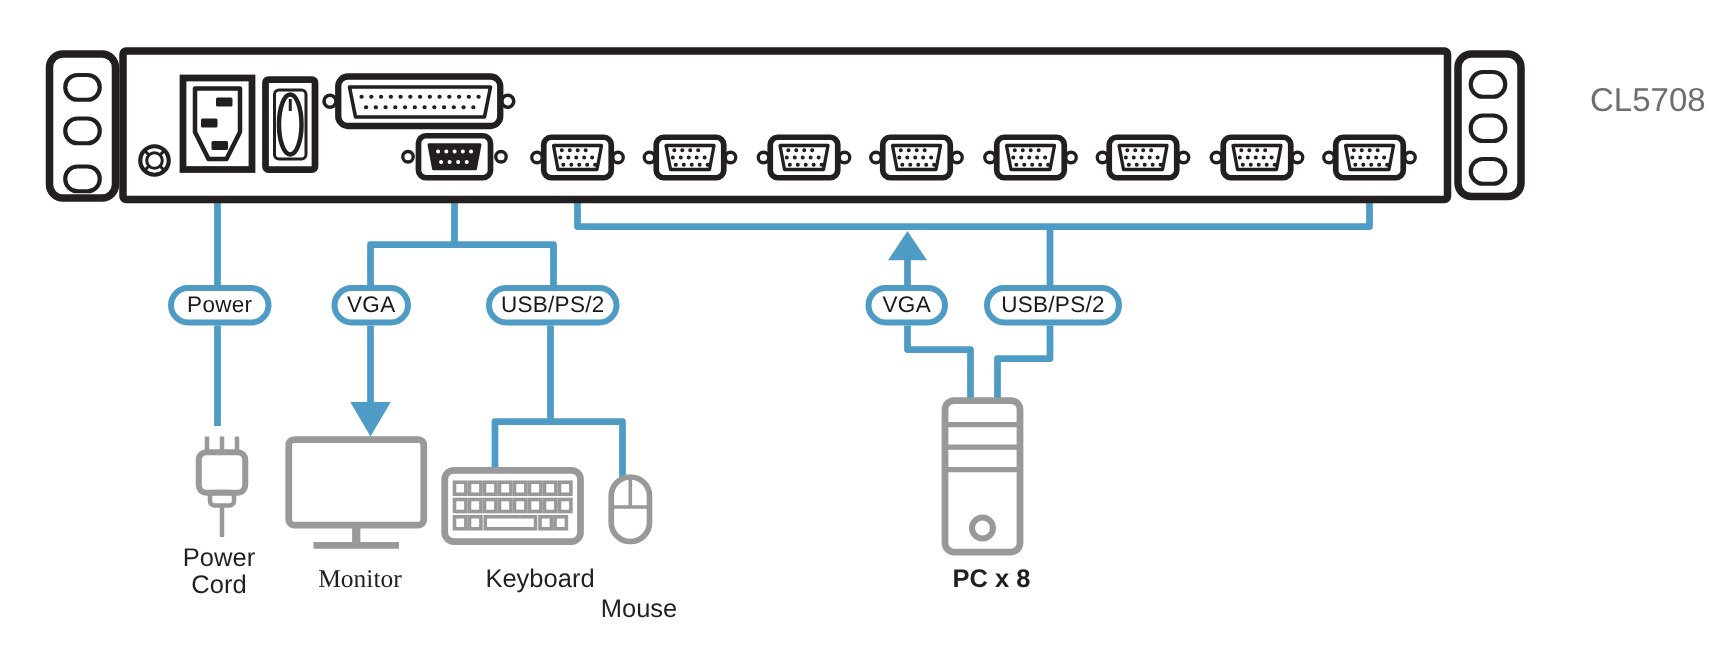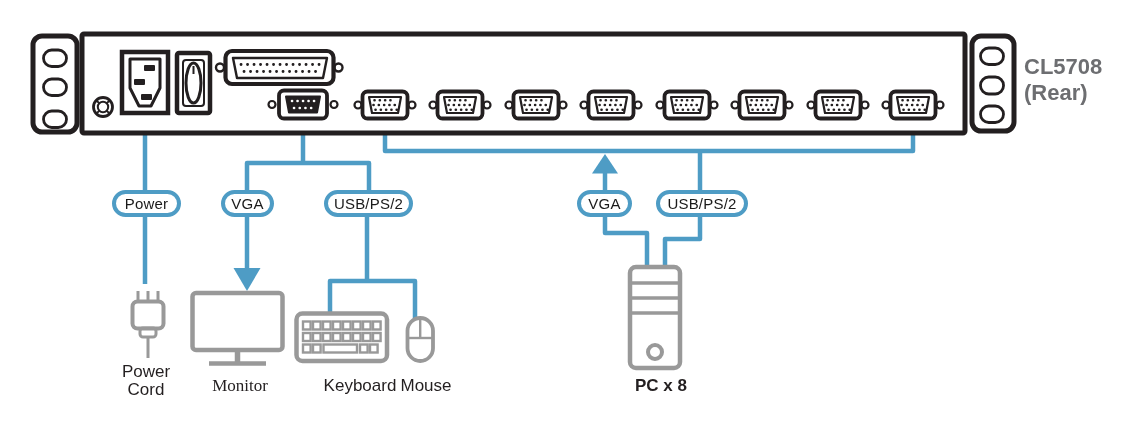--- a/index.html
+++ b/index.html
@@ -13,22 +13,22 @@
     border:4px solid #4E9CC5;border-radius:999px;background:#fff;
     display:flex;align-items:center;justify-content:center;
     font-size:15px;color:#1a1a1a;letter-spacing:.2px;z-index:3;
   }
   .caption{
     position:absolute;top:376px;transform:translateX(-50%);
     font-size:17px;color:#231F20;text-align:center;white-space:nowrap;z-index:3;
   }
   .caption.two-line{top:363px;line-height:18px;}
   .device-label{
-    position:absolute;left:1024px;top:54px;
-    font-size:22px;font-weight:bold;color:#6D6E71;line-height:26px;z-index:3;
+    position:absolute;left:1060px;top:54px;
+    font-size:22px;font-weight:normal;color:#6D6E71;line-height:26px;z-index:3;
   }
 </style>
 </head>
 <body>
 
 <div class="stage">
 
   <svg width="1140" height="432" viewBox="0 0 1140 432">
     <defs>
       <g id="kvmport" stroke="#231F20" fill="none">
@@ -199,21 +199,20 @@
   <div class="capsule" style="left:656px;width:92px;">
     <span>USB/PS/2</span>
   </div>
 
   <div class="caption two-line" style="left:146px;">
     <div>Power</div>
     <div>Cord</div>
   </div>
   <div class="caption" style="left:240px;font-family:Liberation Serif, serif;">Monitor</div>
   <div class="caption" style="left:360px;">Keyboard</div>
-  <div class="caption" style="left:426px;">Mouse</div>
+  <div class="caption" style="left:426px;margin-top:20px;">Mouse</div>
   <div class="caption" style="left:661px;font-weight:bold;">PC x 8</div>
 
   <div class="device-label">
     <div>CL5708</div>
-    <div>(Rear)</div>
   </div>
 
 </div>
 
 </body></html>

